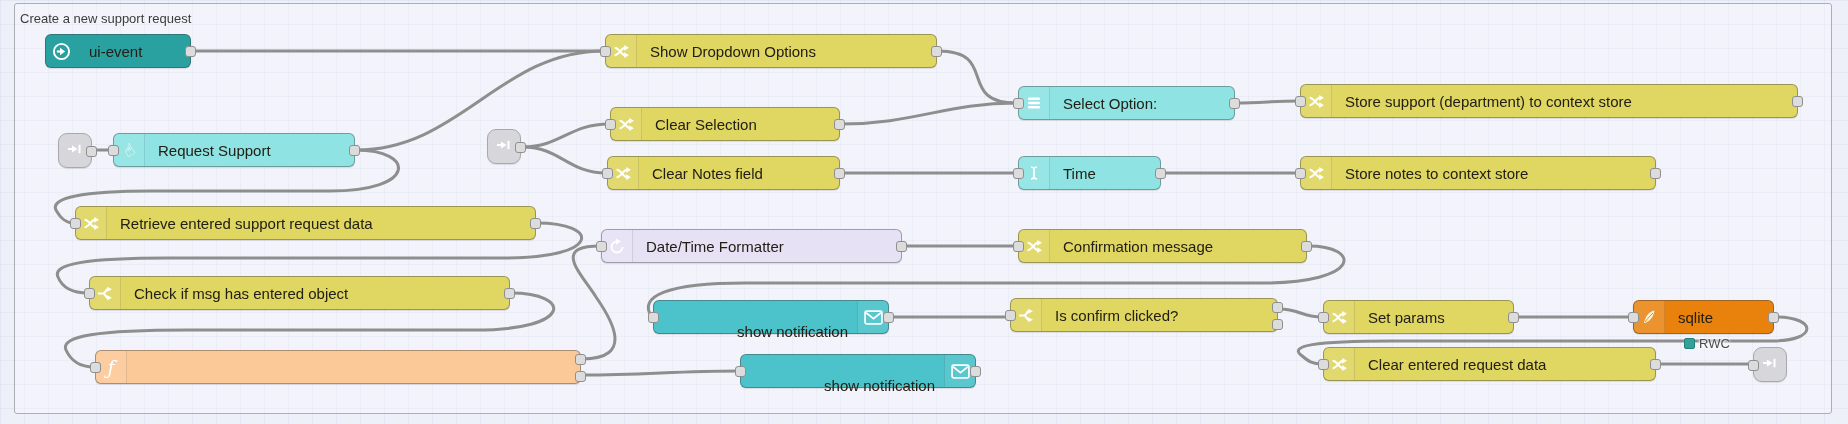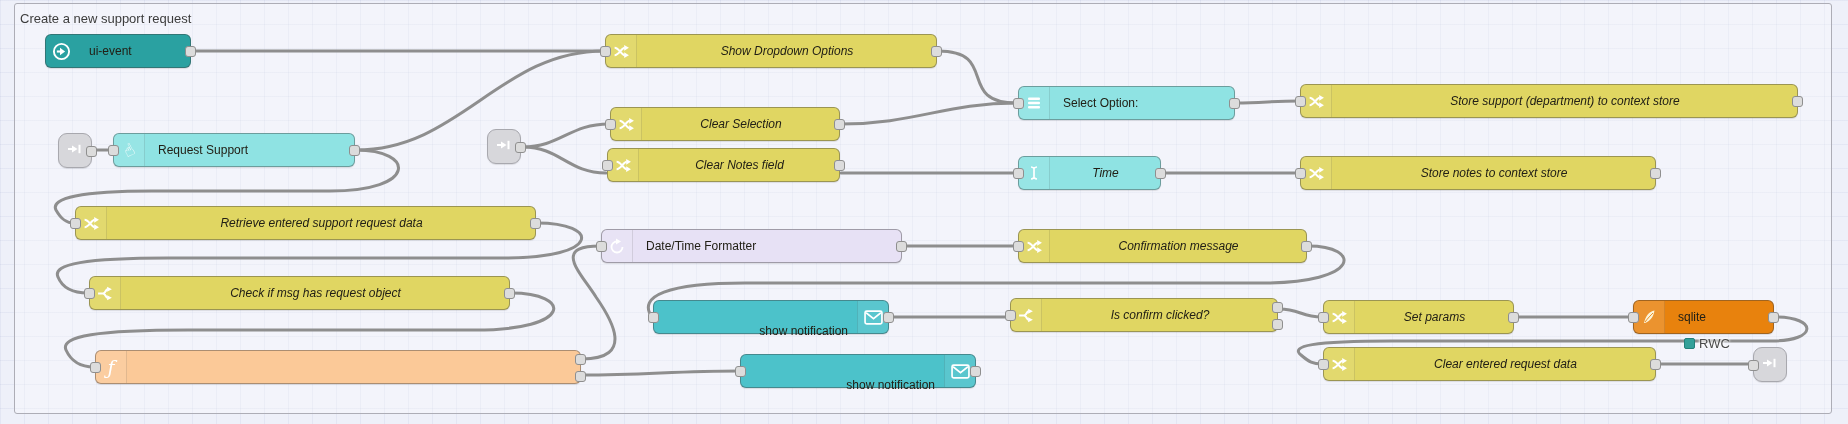--- a/index.html
+++ b/index.html
@@ -15,22 +15,22 @@
   svg.wires path{stroke:#8e8e8e;stroke-width:3;fill:none;stroke-linecap:round;}
   .node{position:absolute;height:34px;border-radius:6px;border:1px solid rgba(60,60,60,0.42);
     box-shadow:0 1px 1px rgba(0,0,0,0.10);display:flex;align-items:center;z-index:2;box-sizing:border-box;}
   .c-teal{background:#2AA1A1}.c-yellow{background:#E0D662}.c-cyan{background:#8FE3E3}
   .c-lav{background:#E7E1F5}.c-teal2{background:#4CC2CA}.c-orange{background:#E8820D}
   .c-peach{background:#FBC998}
   .icon{width:30px;align-self:stretch;flex:none;display:flex;align-items:center;justify-content:center;
     border-right:1px solid rgba(0,0,0,0.10);background:rgba(255,255,255,0.08);border-radius:5px 0 0 5px;}
   .icon.noSep{border-right:none;background:transparent;}
   .icon.right{order:2;border-right:none;border-left:1px solid rgba(0,0,0,0.10);border-radius:0 5px 5px 0;}
-  .lbl{flex:1;padding:0 12px 0 13px;font-size:12px;color:#222016;white-space:nowrap;overflow:hidden;}
-  .lbl.it{font-style:italic;text-align:center;}
+  .lbl{flex:1;padding:0 12px 0 13px;font-size:15px;color:#222016;white-space:nowrap;overflow:hidden;}
+  .lbl.it{}
   .lbl.right{text-align:right;padding-right:9px;margin-top:28px;}
   .port{position:absolute;width:11px;height:11px;background:#dcdcdc;border:1px solid #8f8f8f;
     border-radius:3px;box-sizing:border-box;top:11px;z-index:3;}
   .pin{left:-6px}.pout{right:-6px}.pout1{right:-6px;top:3px}.pout2{right:-6px;top:20px}
   .node.link{width:34px;height:35px;border-radius:9px;justify-content:center;background:#D7D7DB;border-color:#a8a8ae;}
   .node.link .port{top:12px}
   .hand{color:#fff;font-size:17px;font-family:"DejaVu Sans",sans-serif;transform:rotate(-28deg);line-height:1;}
   .fx{color:#fff;font-size:19px;font-style:italic;font-family:"DejaVu Serif",serif;line-height:1;}
   .status{position:absolute;left:1640px;top:336px;display:flex;align-items:center;gap:4px;z-index:2;
     font-size:13px;color:#4a4a4a;text-shadow:0 0 3px #fff,0 0 3px #fff,0 0 3px #fff;margin-left:44px;}
@@ -161,21 +161,21 @@
     <span>
       <svg width="16" height="16" viewBox="0 0 16 16">
           <path d="M1,8 h4.5" stroke="#fff" stroke-width="2"></path>
           <path d="M5,4.5 L10.5,8 L5,11.5 Z" fill="#fff"></path>
           <rect x="11.5" y="3.8" width="2" height="8.4" fill="#fff"></rect>
         </svg>
     </span>
     <span class="port pout"></span>
   </div>
 
-  <div class="node c-yellow" style="left:607px;top:148px;width:233px">
+  <div class="node c-yellow" style="left:607px;top:156px;width:233px">
     <span class="icon">
       <svg width="17" height="17" viewBox="0 0 16 16">
           <path d="M1.5,4.5 C5.5,4.5 8,11.5 11,11.5" stroke="#fff" stroke-width="2" fill="none"></path>
           <path d="M1.5,11.5 C5.5,11.5 8,4.5 11,4.5" stroke="#fff" stroke-width="2" fill="none"></path>
           <path d="M10.5,1.8 L15,4.5 L10.5,7.2 Z" fill="#fff"></path>
           <path d="M10.5,8.8 L15,11.5 L10.5,14.2 Z" fill="#fff"></path>
         </svg>
     </span>
     <span class="lbl it">Clear Notes field</span>
     <span class="port pin"></span>
@@ -248,21 +248,21 @@
   </div>
 
   <div class="node c-yellow" style="left:89px;top:276px;width:421px">
     <span class="icon">
       <svg width="17" height="17" viewBox="0 0 16 16">
           <path d="M1,8 L5.5,8 M5.5,8 C8.5,8 8,4 10,4 M5.5,8 C8.5,8 8,12 10,12" stroke="#fff" stroke-width="2" fill="none"></path>
           <path d="M9.5,1.6 L14,4 L9.5,6.4 Z" fill="#fff"></path>
           <path d="M9.5,9.6 L14,12 L9.5,14.4 Z" fill="#fff"></path>
         </svg>
     </span>
-    <span class="lbl it">Check if msg has request object</span>
+    <span class="lbl it">Check if msg has entered object</span>
     <span class="port pin"></span>
     <span class="port pout"></span>
   </div>
 
   <div class="node c-teal2" style="left:653px;top:300px;width:236px">
     <span class="lbl right">show notification</span>
     <span class="icon right">
       <svg width="19" height="15" viewBox="0 0 18 14">
           <rect x="1" y="1" width="16" height="12" rx="1.5" fill="none" stroke="#fff" stroke-width="1.6"></rect>
           <path d="M2,2.5 L9,8 L16,2.5" fill="none" stroke="#fff" stroke-width="1.6"></path>

